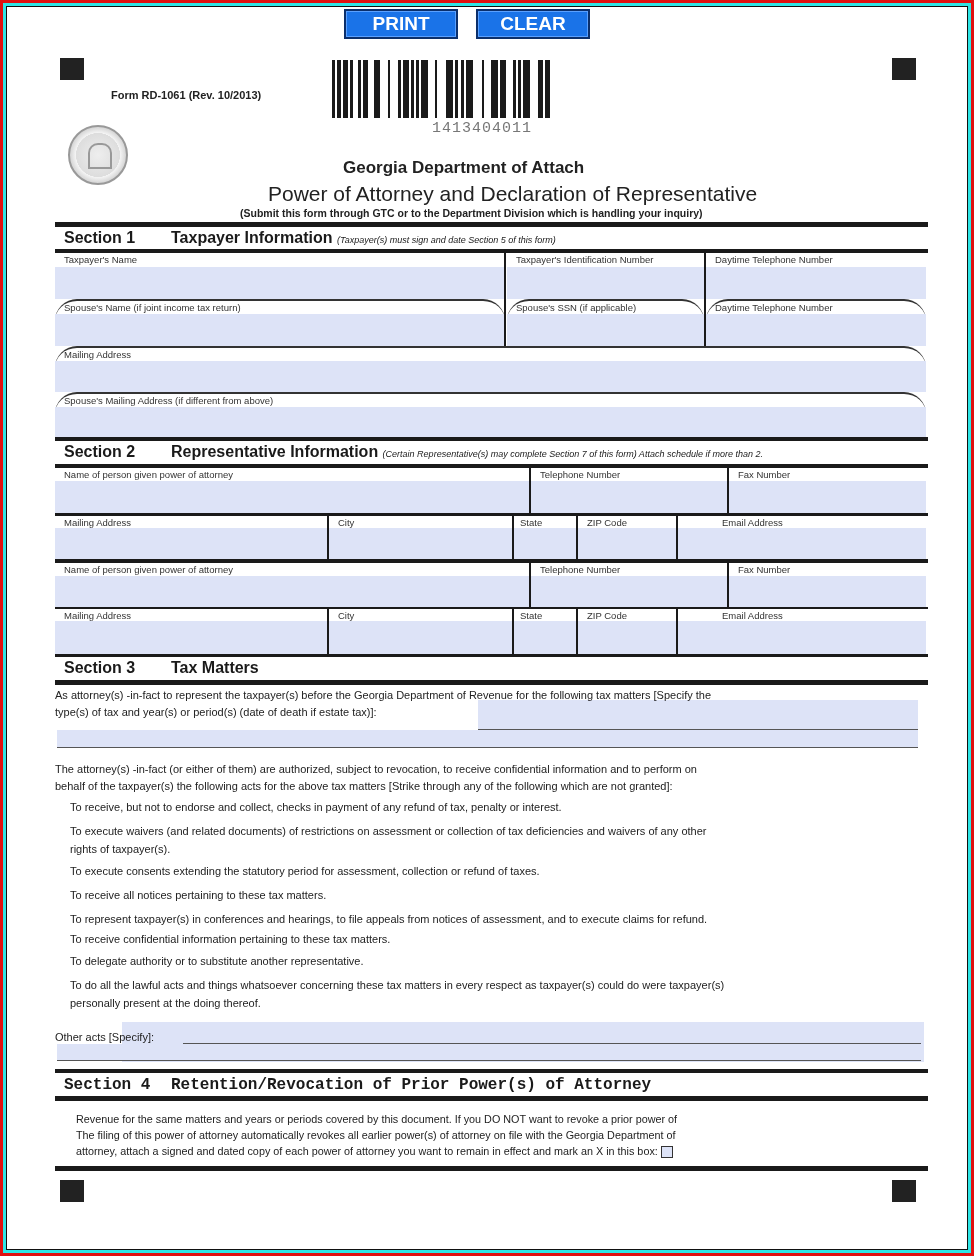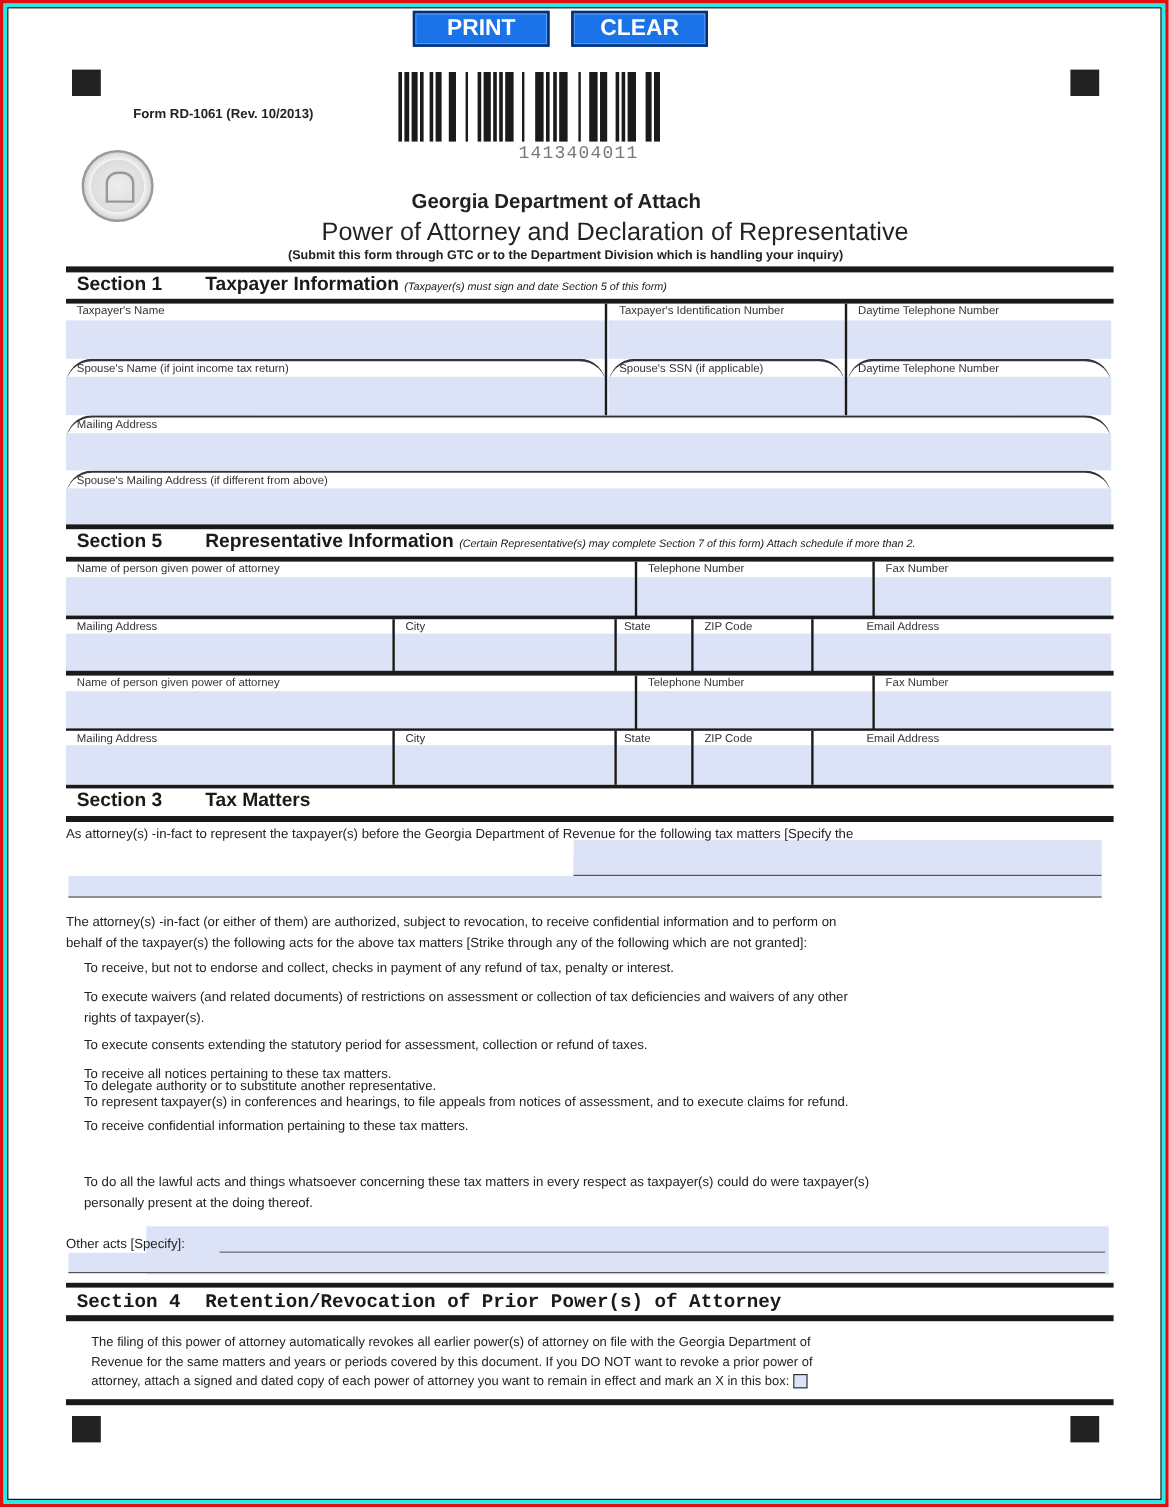--- a/index.html
+++ b/index.html
@@ -147,21 +147,21 @@
   <span class="lbl">Mailing Address</span>
   <div class="fill" style="top:13px;"></div>
 </div>
 <div class="cell" style="left:55px; top:392px; width:871px; height:46px;">
   <span class="lbl">Spouse's Mailing Address (if different from above)</span>
   <div class="fill" style="top:13px;"></div>
 </div>
 
 <div class="rule" style="top:437px; height:4px;"></div>
 <div class="sec-head" style="top:443px;">
-  <span class="num">Section 5</span><span>Representative Information</span>
+  <span class="num">Section 2</span><span>Representative Information</span>
   <span class="note">(Certain Representative(s) may complete Section 7 of this form) Attach schedule if more than 2.</span>
 </div>
 <div class="rule" style="top:464px; height:4px;"></div>
 
 <div class="cell" style="left:55px; top:468px; width:474px; height:46px; border-top:none;">
   <span class="lbl">Name of person given power of attorney</span>
   <div class="fill" style="top:13px;"></div>
 </div>
 <div class="cell" style="left:531px; top:468px; width:196px; height:46px; border-top:none;">
   <span class="lbl">Telephone Number</span>
@@ -244,50 +244,51 @@
 
 <div class="rule" style="top:654px; height:3px;"></div>
 <div class="sec-head" style="top:659px;">
   <span class="num">Section 3</span><span>Tax Matters</span>
 </div>
 <div class="rule" style="top:680px; height:5px;"></div>
 
 <div class="field-line" style="left:478px; top:700px; width:440px; height:30px; border-bottom:none;"></div>
 <div class="para" style="top:659px;margin-top:28px;">
   <div>As attorney(s) -in-fact to represent the taxpayer(s) before the Georgia Department of Revenue for the following tax matters  [Specify the</div>
+  <div>type(s) of tax and year(s) or period(s) (date of death if estate tax)]:</div>
 </div>
 <div class="field-line" style="left:478px; top:714px; width:440px; height:16px;"></div>
 <div class="field-line" style="left:57px; top:730px; width:861px; height:18px;"></div>
 
 <div class="para" style="top:761px;">
   <div>The attorney(s) -in-fact (or either of them) are authorized, subject to revocation, to receive confidential information and to perform on</div>
   <div>behalf of the taxpayer(s) the following acts for the above tax matters [Strike through any of the following which are not granted]:</div>
 </div>
 
 <div class="item" style="top:799px;">To receive, but not to endorse and collect, checks in payment of any refund of tax, penalty or interest.</div>
 <div class="item" style="top:823px;">To execute waivers (and related documents) of restrictions on assessment or collection of tax deficiencies and waivers of any other</div>
 <div class="item" style="top:841px;">rights of taxpayer(s).</div>
 <div class="item" style="top:863px;">To execute consents extending the statutory period for assessment, collection or refund of taxes.</div>
 <div class="item" style="top:887px;">To receive all notices pertaining to these tax matters.</div>
 <div class="item" style="top:911px;">To represent taxpayer(s) in conferences and hearings, to file appeals from notices of assessment, and to execute claims for refund.</div>
 <div class="item" style="top:931px;">To receive confidential information pertaining to these tax matters.</div>
-<div class="item" style="top:897px;">To delegate authority or to substitute another representative.</div>
+<div class="item" style="top:953px;">To delegate authority or to substitute another representative.</div>
 <div class="item" style="top:977px;">To do all the lawful acts and things whatsoever concerning these tax matters in every respect as taxpayer(s) could do were taxpayer(s)</div>
 <div class="item" style="top:995px;">personally present at the doing thereof.</div>
 
 <div class="field-line" style="left:122px; top:1022px; width:802px; height:40px; border-bottom:none;"></div>
 <div class="para" style="top:1029px;">Other acts [Specify]:</div>
 <div class="field-line" style="left:183px; top:1028px; width:738px; height:16px;"></div>
 <div class="field-line" style="left:57px; top:1044px; width:864px; height:17px;"></div>
 
 <div class="rule" style="top:1069px; height:4px;"></div>
 <div class="sec-head" style="top:1076px;font-family:Liberation Mono, monospace;">
   <span class="num">Section 4</span><span>Retention/Revocation of Prior Power(s) of Attorney</span>
 </div>
 <div class="rule" style="top:1096px; height:5px;"></div>
 
 <div class="para" style="left:76px; top:1111px; font-size:10.8px; line-height:16px;">
+  <div>Revenue for the same matters and years or periods covered by this document.  If you DO NOT  want to revoke  a prior power of</div>
   <div>The filing of this power of attorney automatically revokes all earlier power(s) of attorney on file with the Georgia Department of</div>
-  <div>Revenue for the same matters and years or periods covered by this document.  If you DO NOT  want to revoke  a prior power of</div>
   <div><span>attorney, attach a signed and dated copy of each power of attorney you want to remain in effect and mark an X in this box:</span> <span class="checkbox"></span></div>
 </div>
 
 <div class="rule" style="top:1166px; height:5px;"></div>
 
 </body></html>

